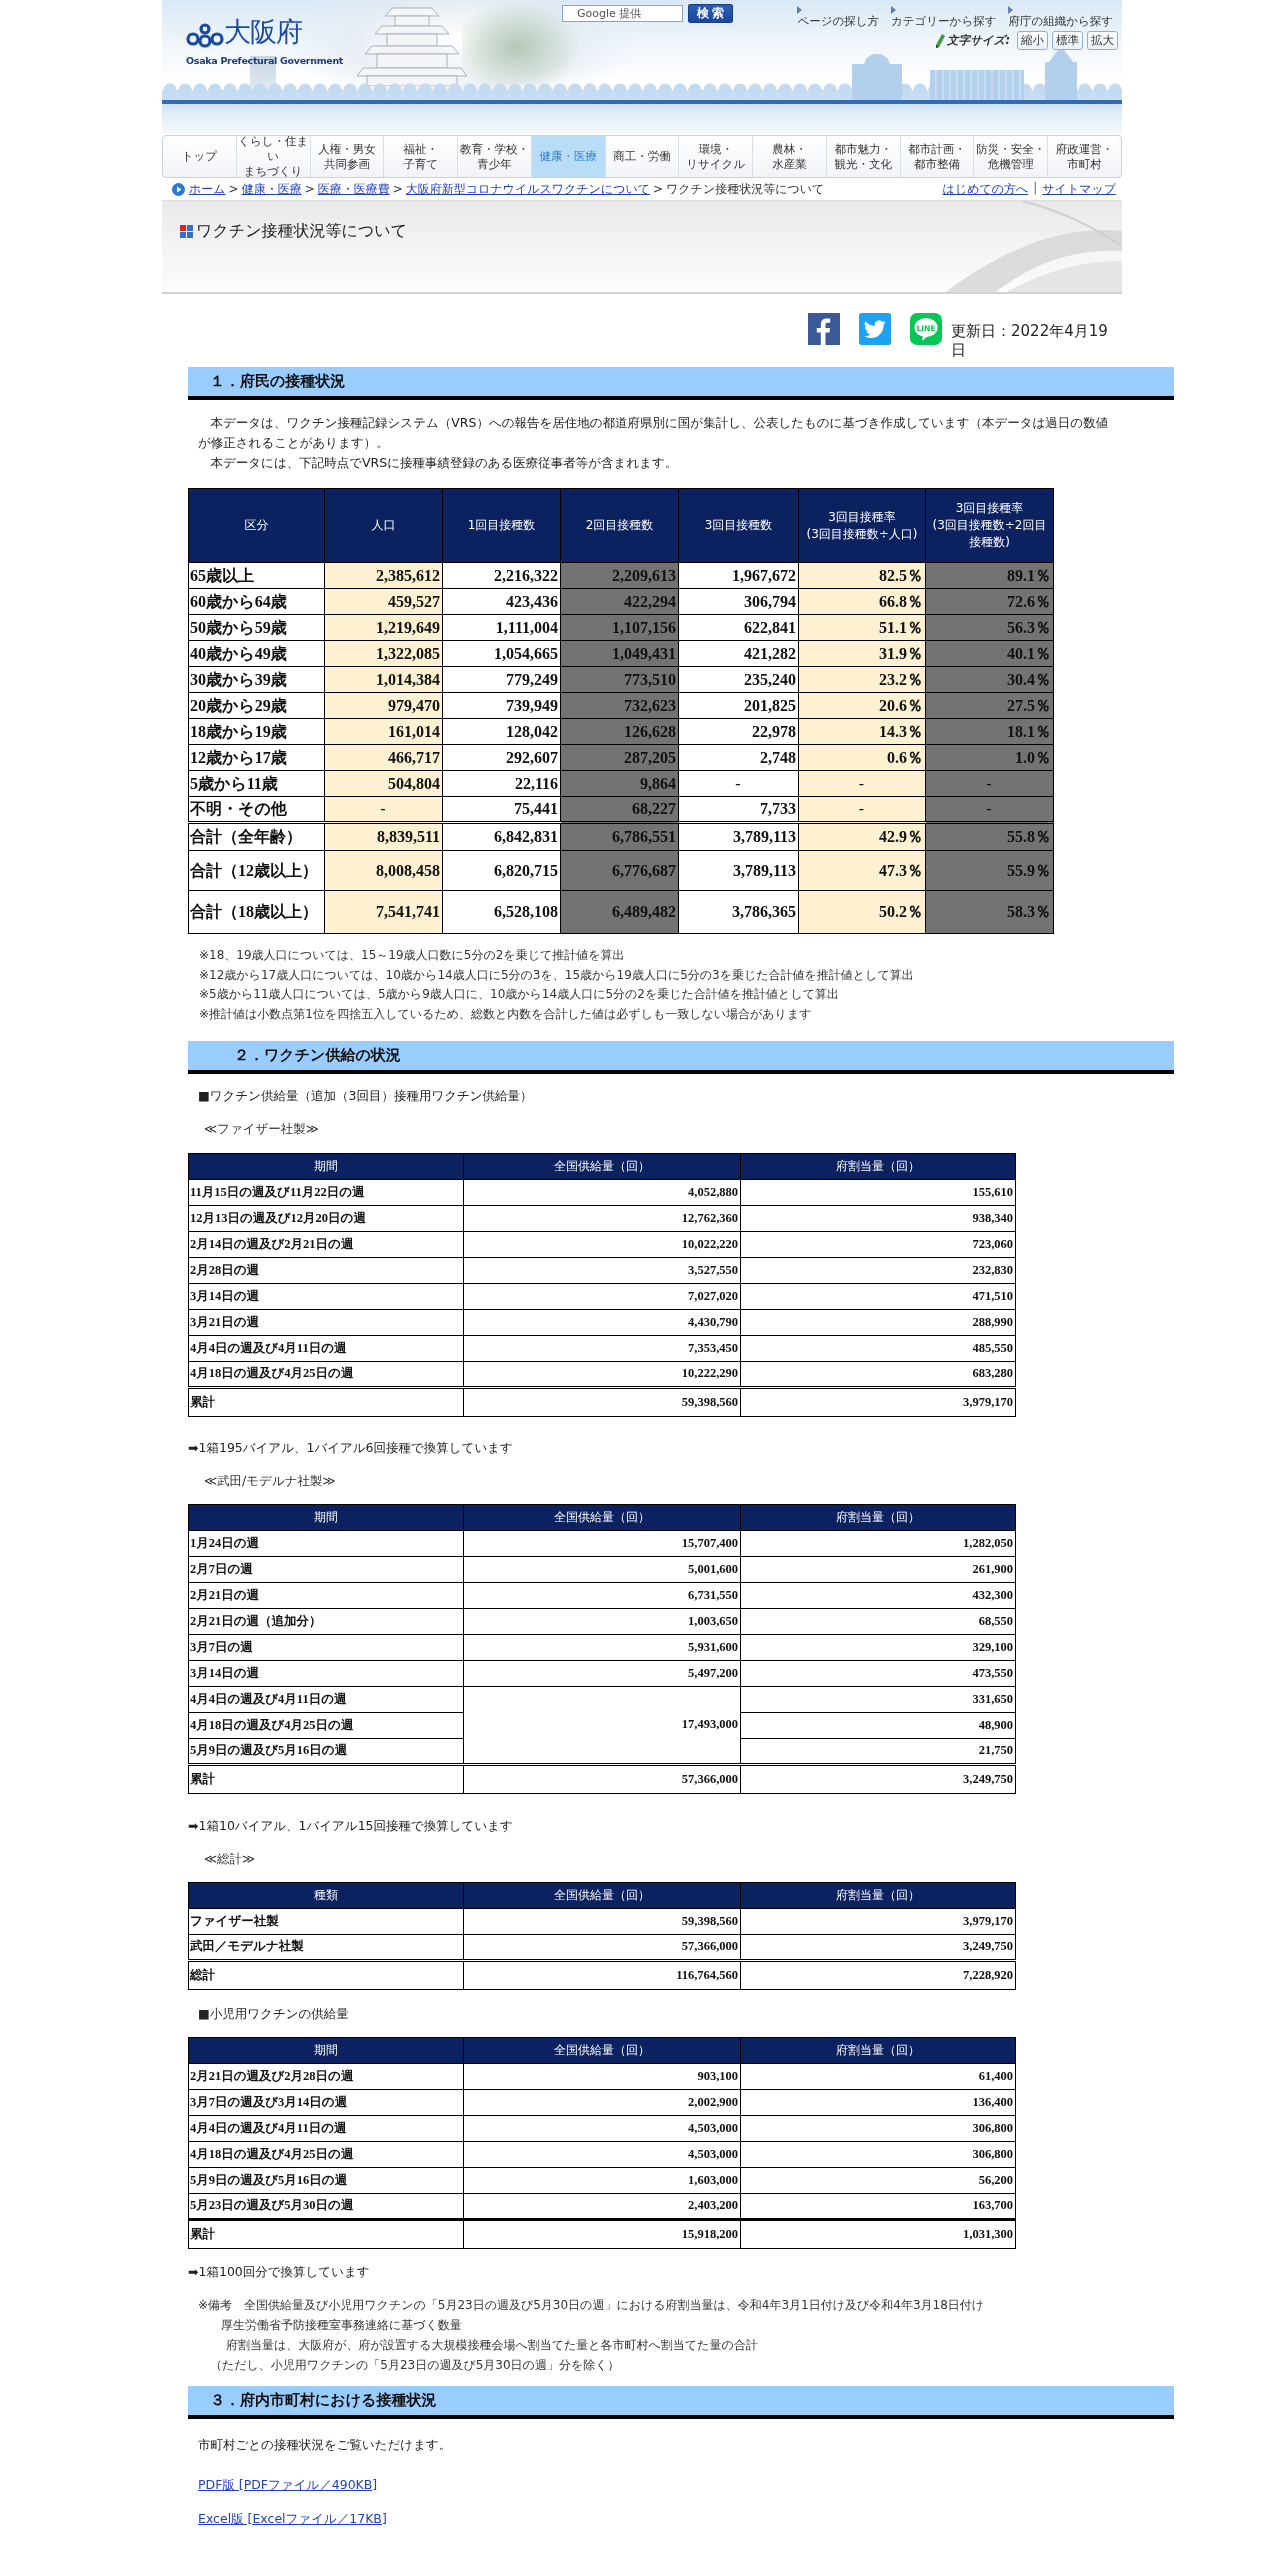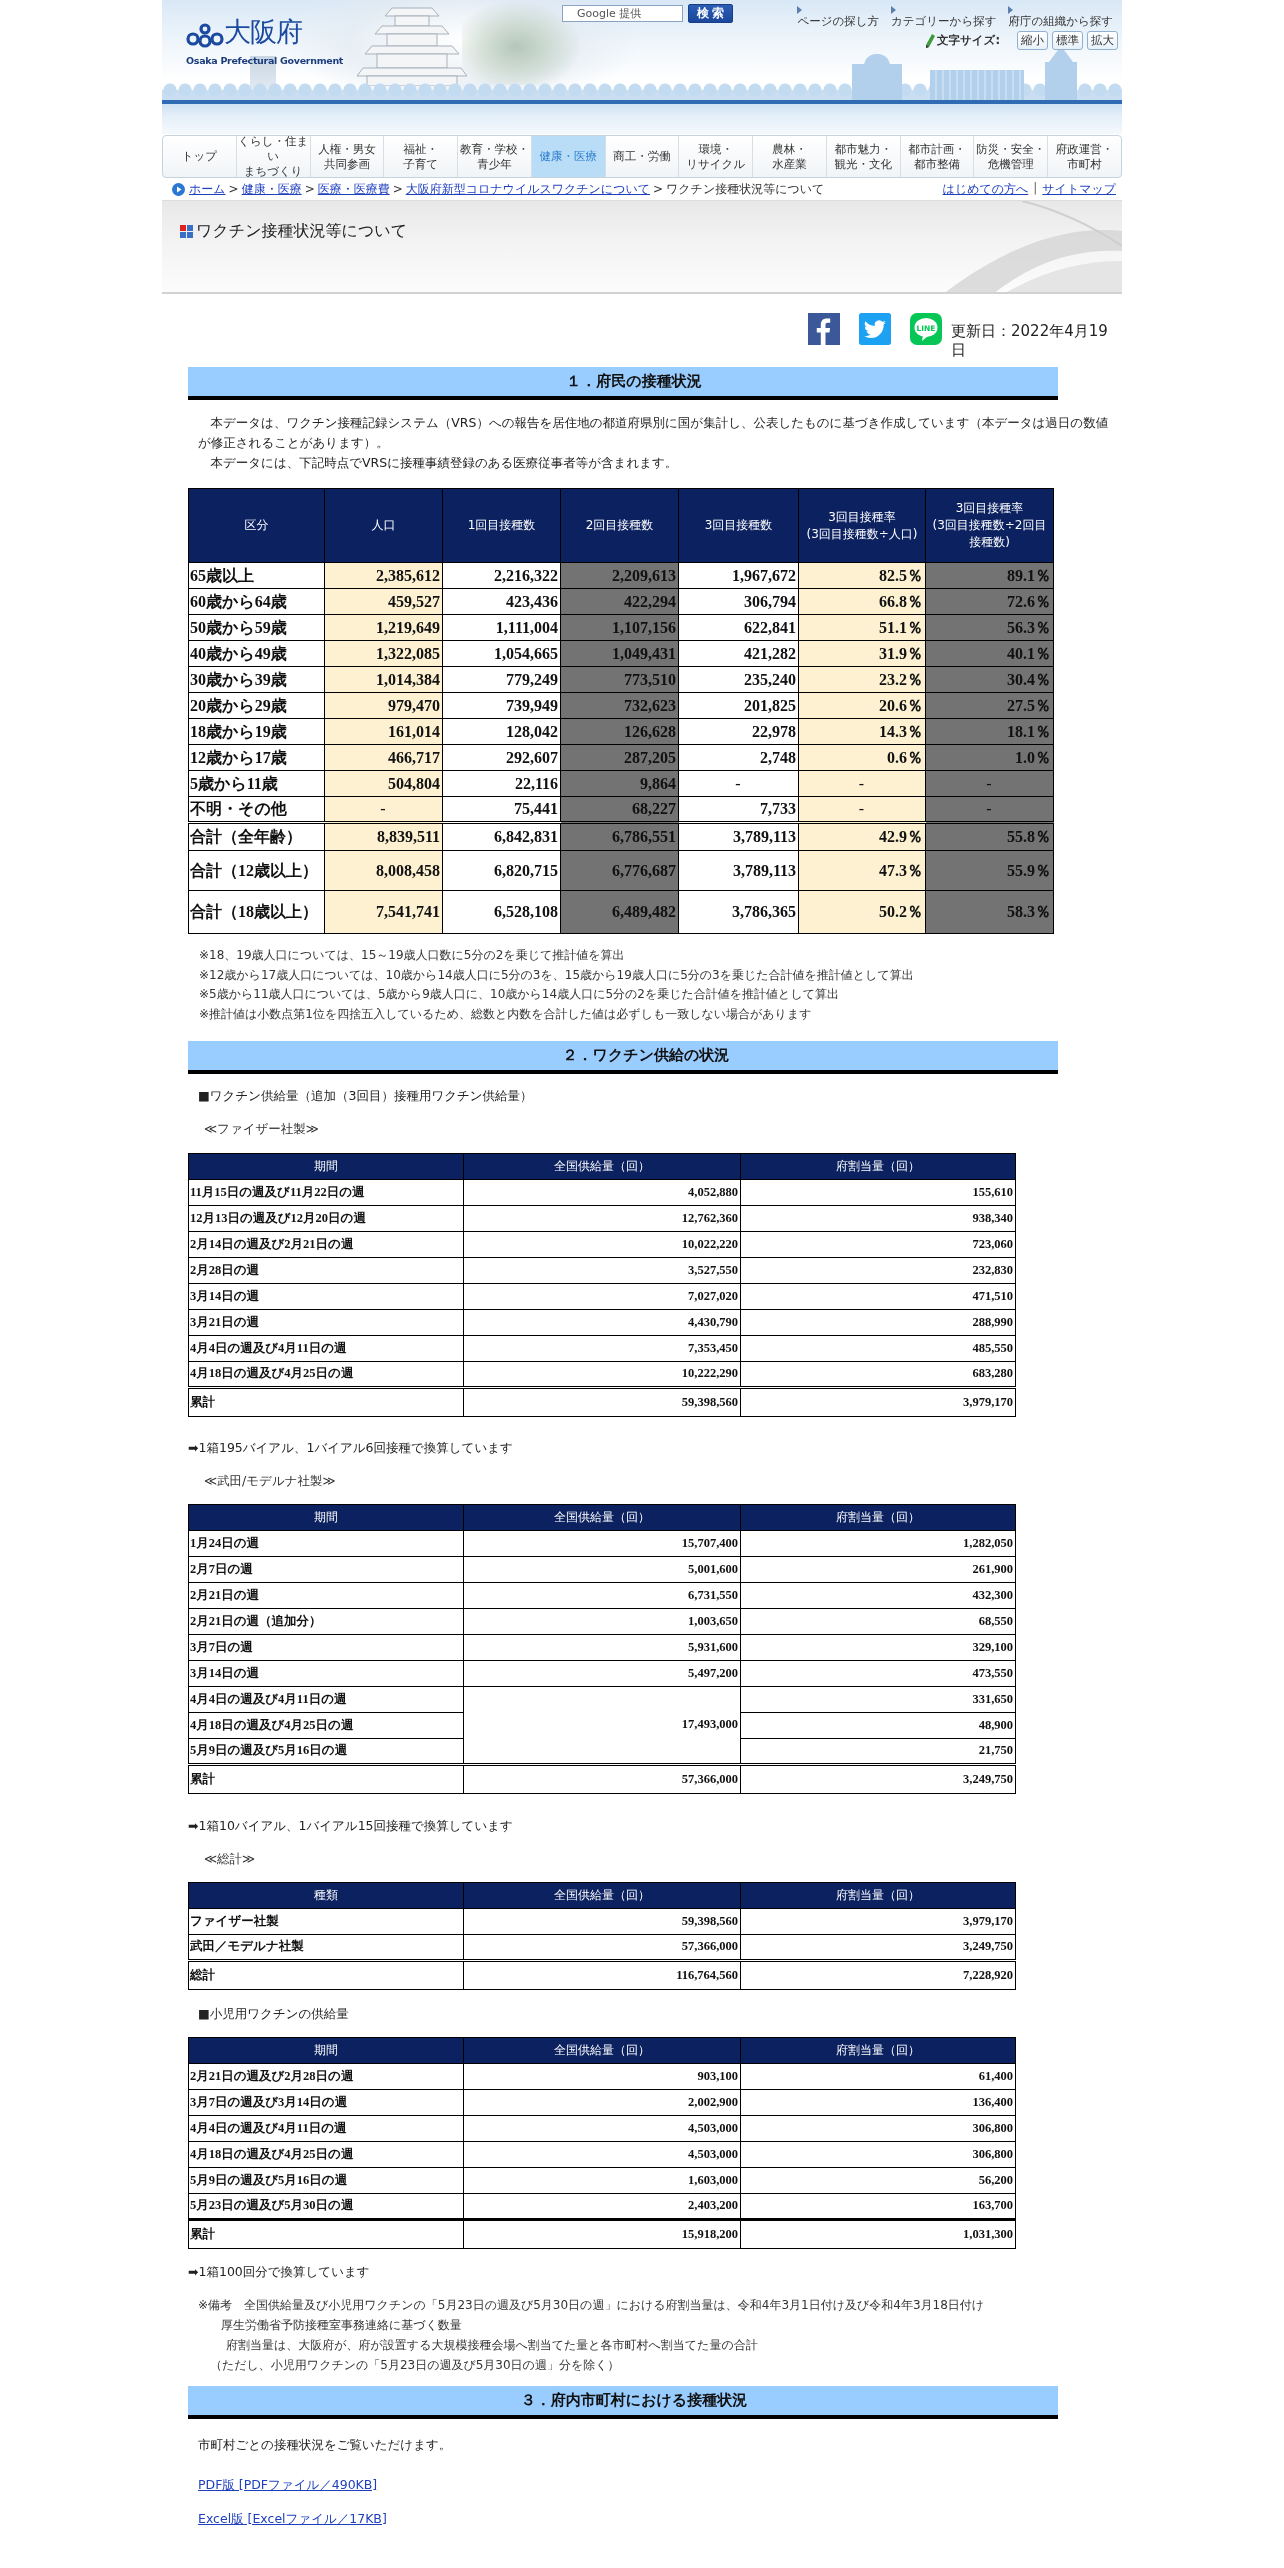--- a/index.html
+++ b/index.html
@@ -32,21 +32,21 @@
 .logo-sub{position:absolute;left:24px;top:55px;font-size:9.5px;font-weight:bold;color:#1b3d7c;letter-spacing:-.3px;}
 .search-input{position:absolute;left:400px;top:5px;width:121px;height:17px;border:1px solid #8aa3c4;background:#fff;font-size:11px;padding:0 0 0 14px;color:#555;font-family:"DejaVu Sans",sans-serif;}
 .search-input::placeholder{color:#555;}
 .search-btn{position:absolute;left:526px;top:4px;width:45px;height:19px;border:1px solid #173f86;border-radius:2px;
   background:linear-gradient(#2a5db5,#1b479b);color:#fff;font-size:12px;font-weight:bold;letter-spacing:3px;padding:0 0 0 3px;line-height:17px;font-family:"DejaVu Sans",sans-serif;}
 .toplinks{position:absolute;right:9px;top:6px;display:flex;font-size:11.5px;color:#333;}
 .toplinks a{color:#333;text-decoration:none;margin-left:12px;display:flex;align-items:flex-start;flex-direction:column;}
 .tri{display:inline-block;width:0;height:0;border-top:4px solid transparent;border-bottom:4px solid transparent;border-left:5px solid #5a7fae;margin-right:5px;}
 .fontsize{position:absolute;right:4px;top:31px;display:flex;align-items:center;font-size:11.5px;color:#333;}
 .fontsize .pencil{width:10px;height:14px;margin-right:2px;}
-.fontsize .lbl{font-weight:bold;margin-right:13px;}
+.fontsize .lbl{font-weight:bold;margin-right:3px;font-style:italic;}
 .fontsize button{margin-left:4px;height:19px;padding:0 3px;border:1px solid #8fb0d0;border-radius:3px;background:linear-gradient(#ffffff,#e8f1fa);font-size:11.5px;color:#333;font-family:"DejaVu Sans",sans-serif;}
 
 
 .gnav{display:flex;margin-top:1px;height:43px;border:1px solid #c5d3df;border-radius:4px;overflow:hidden;background:linear-gradient(#ffffff,#f1f4f7);}
 .gnav a{flex:1;display:flex;align-items:center;justify-content:center;text-align:center;white-space:pre-line;font-size:11.5px;line-height:15px;color:#333;text-decoration:none;border-right:1px solid #d6dee6;}
 .gnav a:last-child{border-right:none;}
 .gnav a.active{background:#b9ddf6;color:#2b7dd0;}
 
 
 .crumb{height:22px;display:flex;align-items:center;padding-left:10px;font-size:12px;position:relative;}
@@ -65,21 +65,21 @@
 .sq-icon i{display:block;width:6px;height:6px;}
 
 
 .content{display:flow-root;padding-left:26px;padding-bottom:11px;}
 .share{position:relative;height:32px;margin-top:19px;}
 .share .ic{position:absolute;top:0;width:32px;height:32px;}
 .share .fb{left:620px;background:#3b5998;}
 .share .tw{left:671px;background:#1da1f2;border-radius:3px;}
 .share .ln{left:722px;}
 .share .upd{position:absolute;left:763px;top:9px;font-size:15px;color:#222;}
-.sec{width:870px;height:33px;background:#99ccff;border-bottom:4px solid #000;padding-left:22px;line-height:29px;font-size:15px;font-weight:bold;color:#111;margin:22px 0 0 0;text-align:center;}
+.sec{width:986px;height:33px;background:#99ccff;border-bottom:4px solid #000;padding-left:22px;line-height:29px;font-size:15px;font-weight:bold;color:#111;margin:22px 0 0 0;}
 .para{margin:13px 0 0 0;padding-left:10px;width:922px;line-height:20px;font-size:12.5px;}
 .para p{margin:0;text-indent:1em;}
 .cap{margin-top:13px;padding-left:10px;line-height:20px;font-size:12.5px;}
 .sub{margin-top:13px;padding-left:16px;line-height:20px;font-size:12.5px;color:#333;}
 .note{line-height:20px;font-size:12.5px;}
 .notes{margin-top:12px;padding-left:11px;font-size:12px;line-height:19.7px;color:#333;}
 .remarks{margin-top:13px;font-size:12px;line-height:20px;color:#333;}
 .remarks div:nth-child(1){padding-left:10px;}
 .remarks div:nth-child(2){padding-left:33px;}
 .remarks div:nth-child(3){padding-left:38px;}

